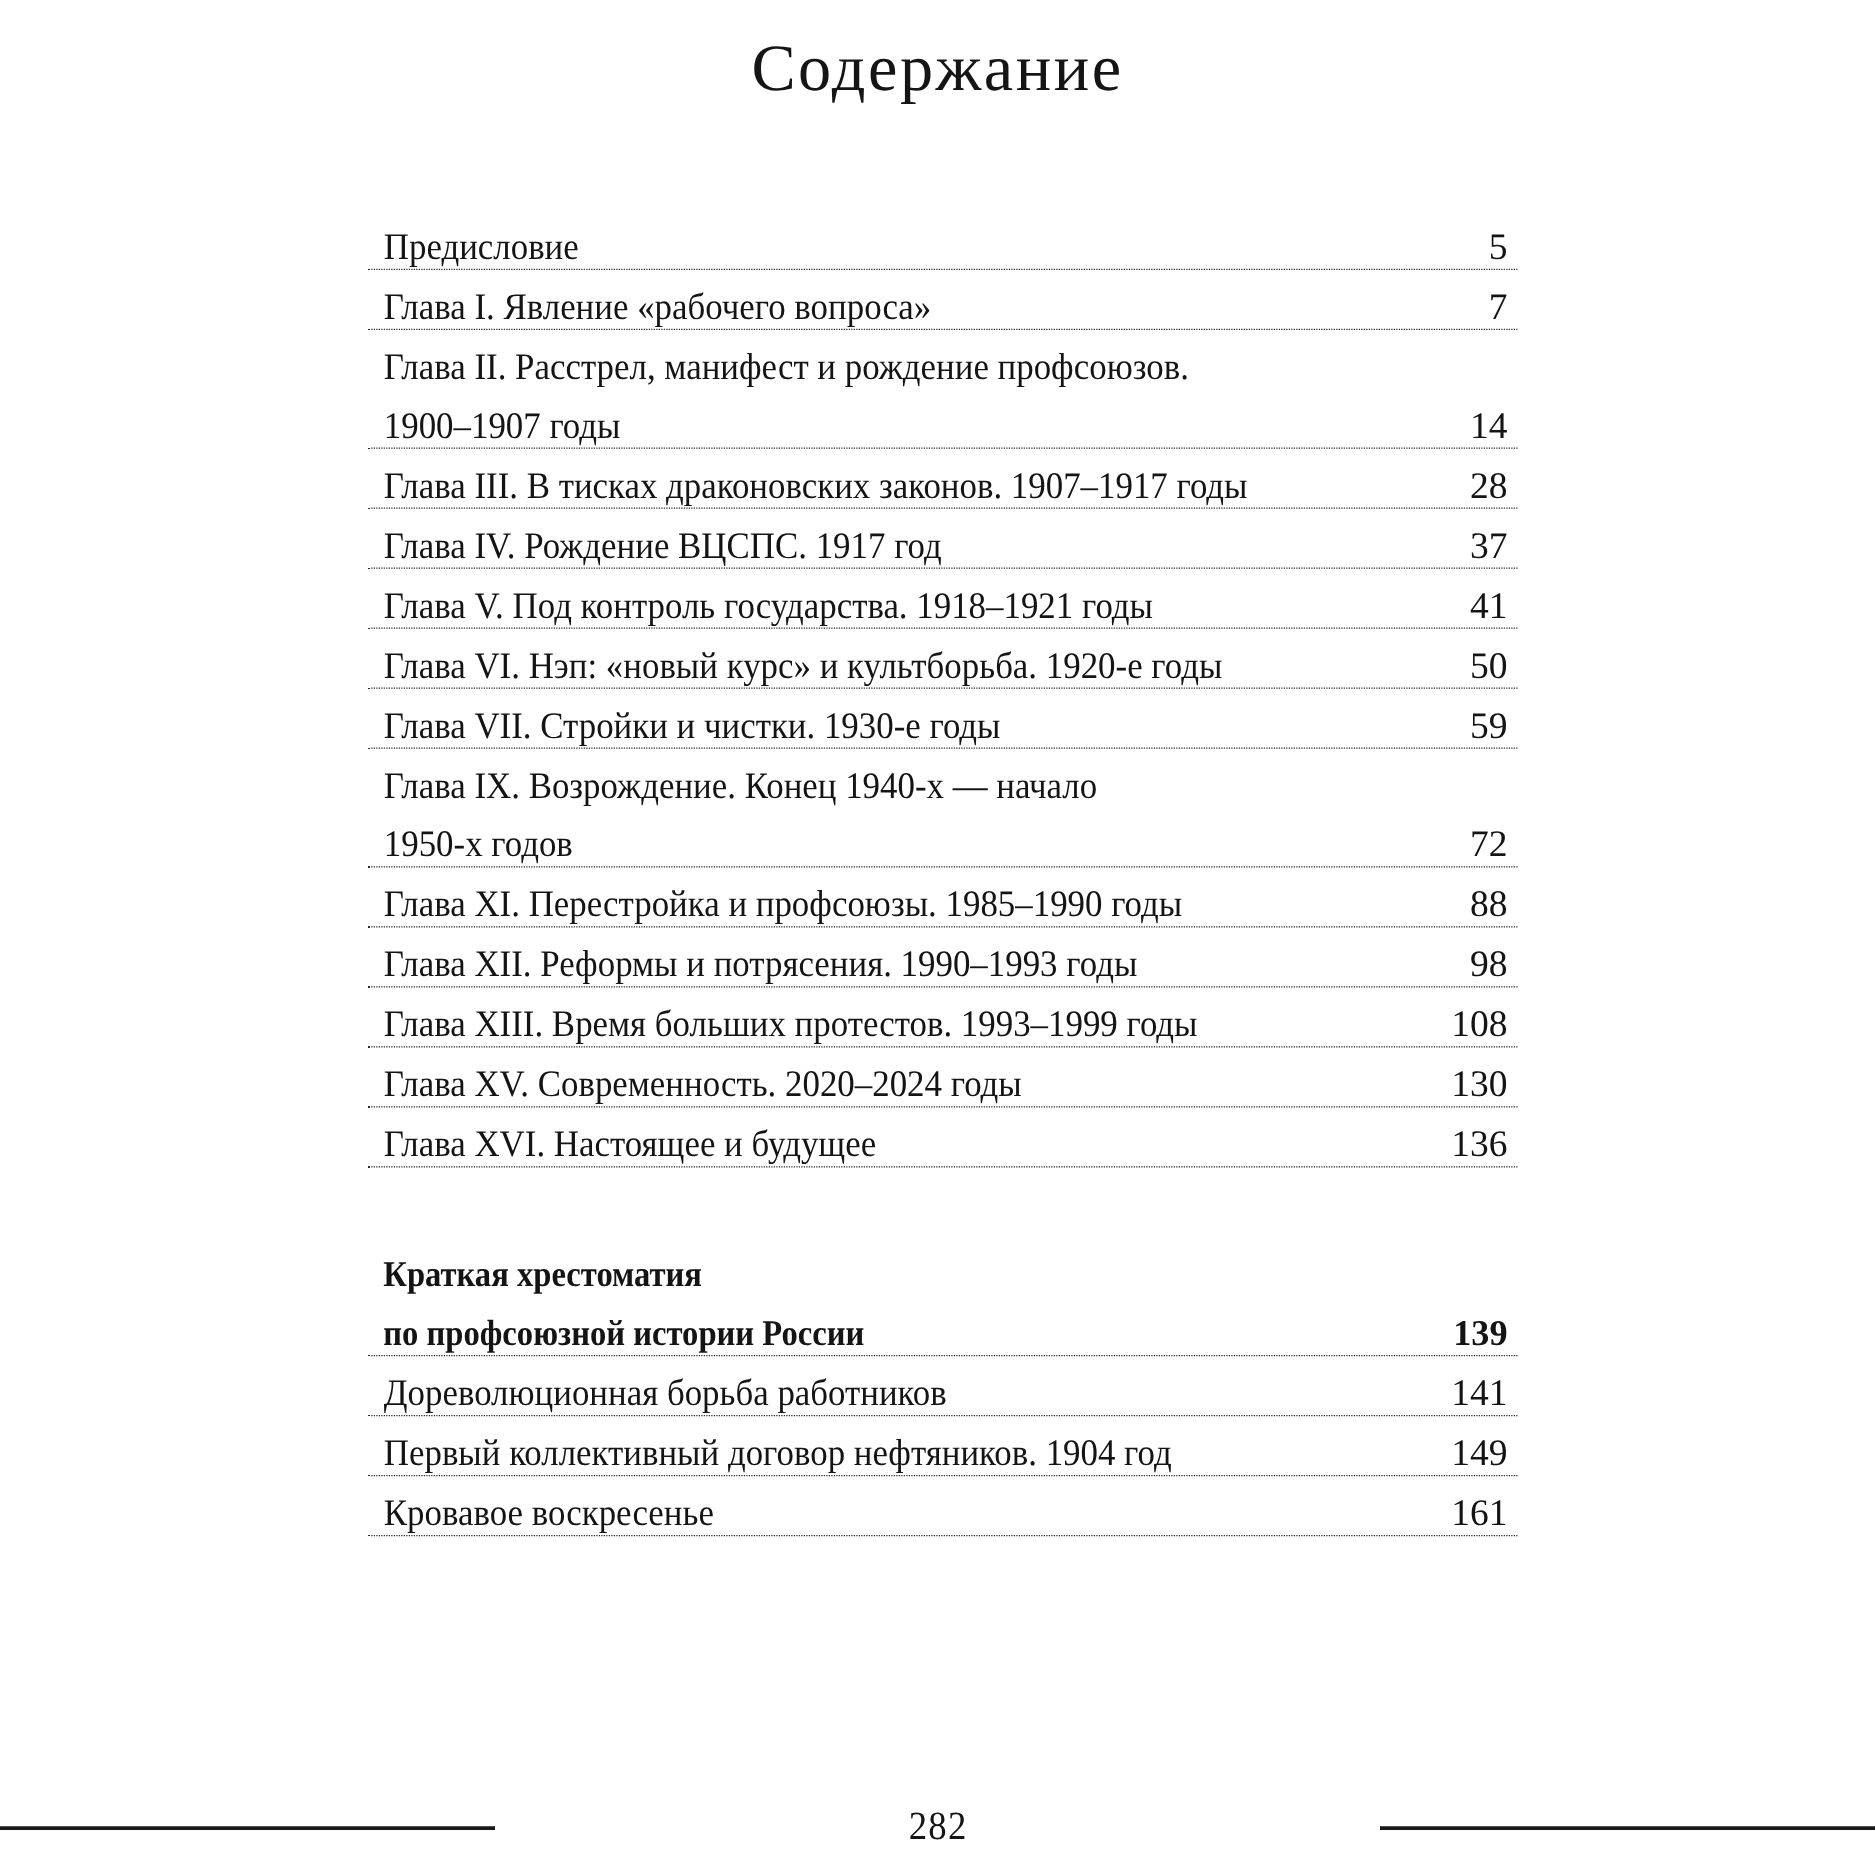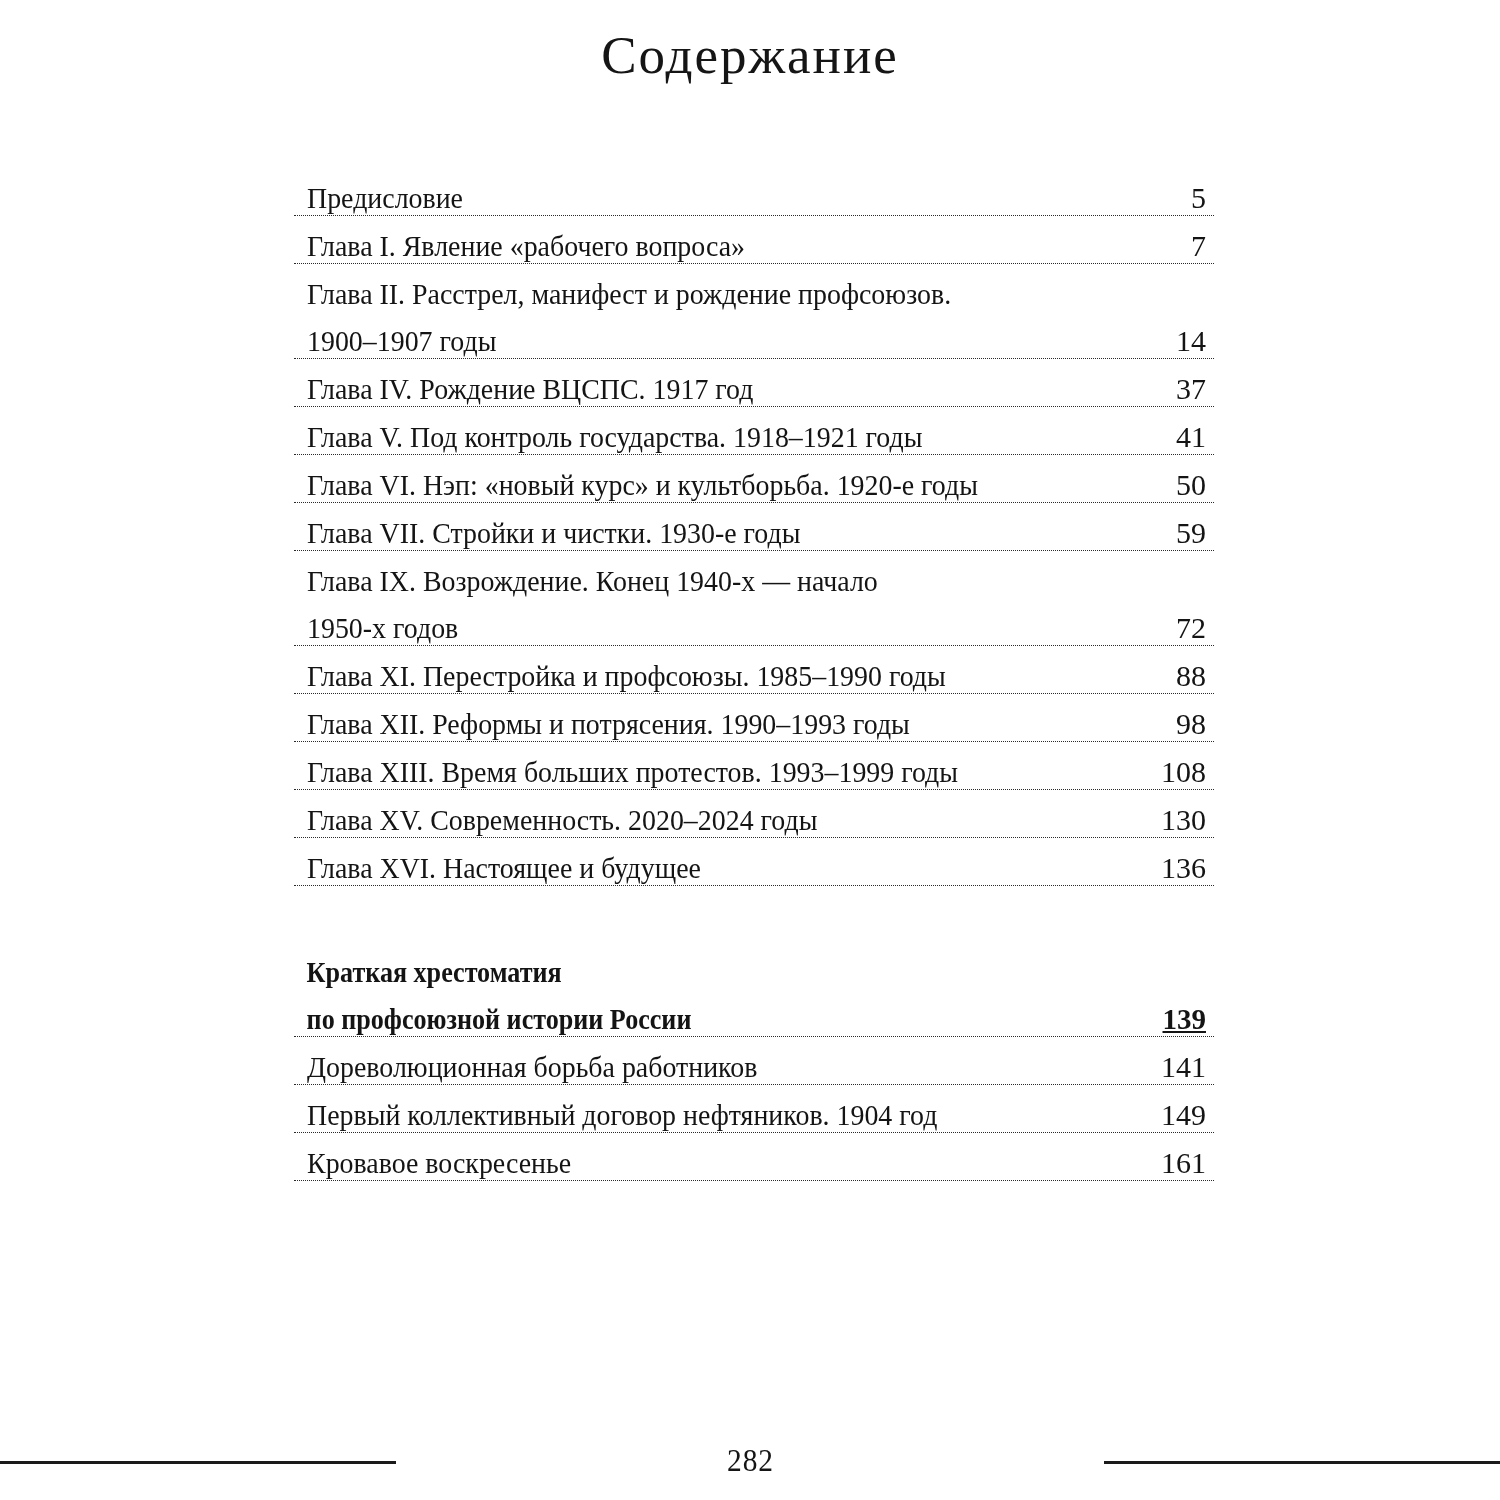--- a/index.html
+++ b/index.html
@@ -82,21 +82,21 @@
 
   .entry.two-line .line:first-child { height: 47px; }
 
   
   .entry.bold .label,
   .entry.bold .pageno {
     font-weight: 700;
     font-size: 29px;
     transform: scaleX(0.90);
   }
-  .entry.bold .pageno { transform: none; text-decoration: underline; }
+  .entry.bold .pageno { transform: none; }
 
   .section-gap {
     height: 56px;
   }
 
   
   .footer {
     position: absolute;
     left: 0;
     top: 1432px;
@@ -146,20 +146,26 @@
             <span class="label">Глава II. Расстрел, манифест и рождение профсоюзов.</span>
             <span class="pageno"></span>
           </div>
           <div class="line">
             <span class="label">1900–1907 годы</span>
             <span class="pageno">14</span>
           </div>
         </div>
         <div class="entry">
           <div class="line">
+            <span class="label">Глава III. В тисках драконовских законов. 1907–1917 годы</span>
+            <span class="pageno">28</span>
+          </div>
+        </div>
+        <div class="entry">
+          <div class="line">
             <span class="label">Глава IV. Рождение ВЦСПС. 1917 год</span>
             <span class="pageno">37</span>
           </div>
         </div>
         <div class="entry">
           <div class="line">
             <span class="label">Глава V. Под контроль государства. 1918–1921 годы</span>
             <span class="pageno">41</span>
           </div>
         </div>

